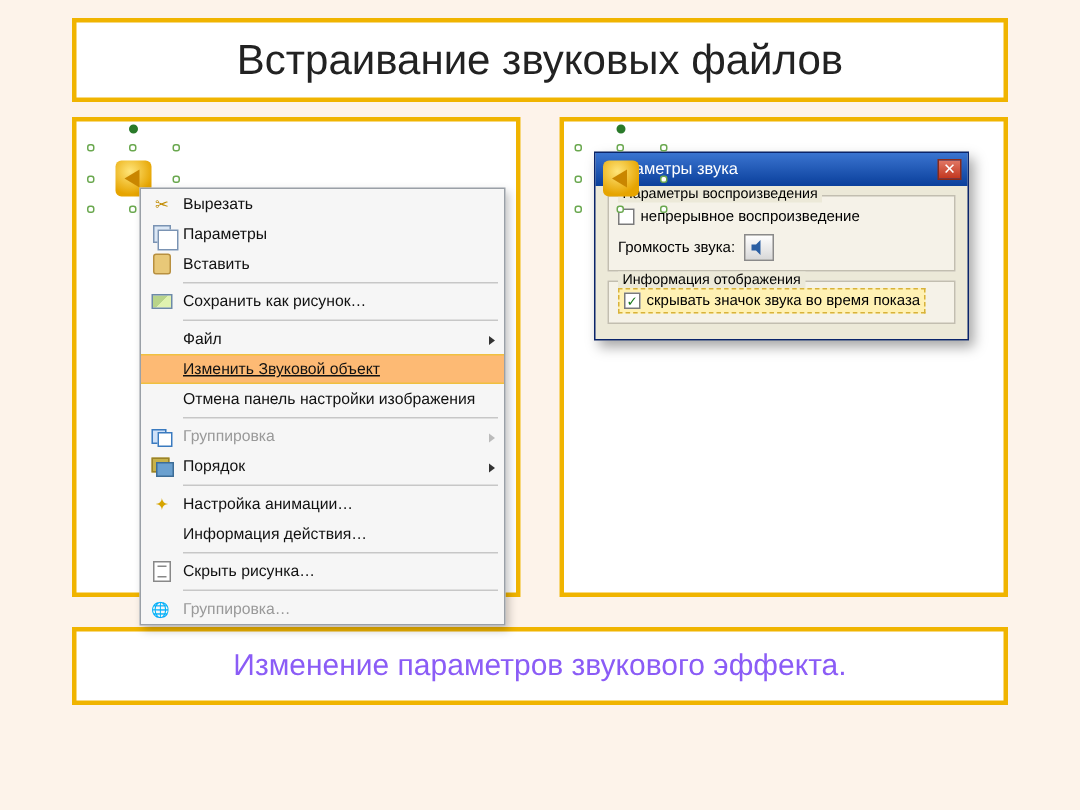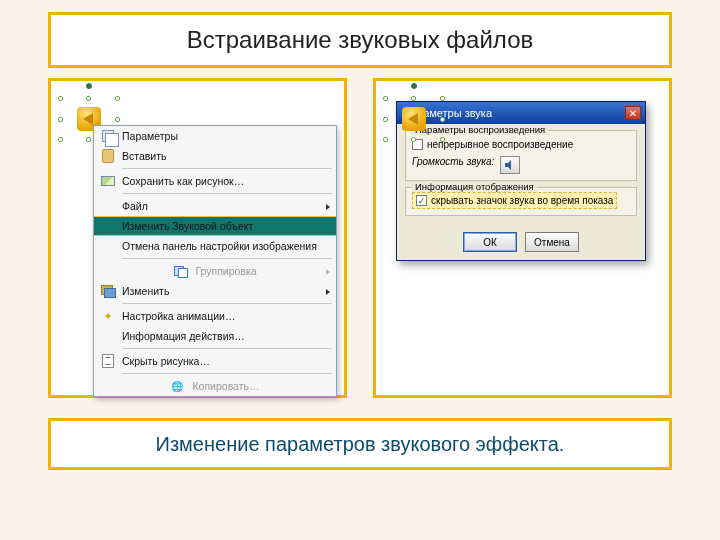--- a/index.html
+++ b/index.html
@@ -8,37 +8,37 @@
     background: #fdf3ea;
     font-family: Arial, sans-serif;
     overflow: hidden;
   }
   .title-box {
     margin: 12px 48px 10px 48px;
     height: 56px;
     border: 3px solid #f0b400;
     background: #fff;
     display: flex; align-items: center; justify-content: center;
-    font-size: 24px; color: #222;
+    font-size: 28px; color: #222;
   }
   .panels { display: flex; gap: 26px; padding: 0 48px; }
   .panel {
     flex: 1;
     height: 320px;
     background: #fff;
     border: 3px solid #f0b400;
     position: relative;
   }
   .caption-box {
     margin: 20px 48px 0 48px;
     border: 3px solid #f0b400;
     background: #fff;
     padding: 10px 20px;
     text-align: center;
-    font-size: 20px; color: #0c4a6e;
+    font-size: 20px; color: #8b5cf6;
     line-height: 1.3;
   }
 
   
   .speaker-obj {
     position: absolute; left: 10px; top: 18px;
     width: 56px; height: 40px;
   }
   .handle { position: absolute; width: 5px; height: 5px; border: 1px solid #6aa84f; background: #fff; border-radius: 2px; }
   .h-tl{top:-3px;left:-3px}.h-tc{top:-3px;left:25px}.h-tr{top:-3px;right:-3px}
@@ -69,22 +69,22 @@
     display:flex; align-items:center;
     height:20px; padding:0 6px 0 4px;
     border-top:1px solid transparent; border-bottom:1px solid transparent;
     position:relative;
   }
   .ctx-menu .sep { height:0; border-top:1px solid #c7c7c7; margin:2px 4px 2px 28px; }
   .ctx-menu .iconcell {
     width:20px; height:16px; display:flex;align-items:center;justify-content:center;
     margin-right:4px; flex-shrink:0;
   }
-  .ctx-menu .selected { background:#0f766e; border-top:1px solid #f0c040; border-bottom:1px solid #f0c040; }
-  .ctx-menu .disabled { color:#999;justify-content:center; }
+  .ctx-menu .selected { background:#fdba74; border-top:1px solid #f0c040; border-bottom:1px solid #f0c040;text-decoration:underline; }
+  .ctx-menu .disabled { color:#999; }
   .ctx-menu .sub::after {
     content:""; position:absolute; right:6px; top:7px;
     border-top:3px solid transparent; border-bottom:3px solid transparent;
     border-left:4px solid #333;
   }
   .ctx-menu .disabled.sub::after { border-left-color:#bbb; }
 
   .mi {font-size:10px;}
   .mi-scissors::before{content:"✂";color:#c08b00;font-size:11px}
   .mi-copy{width:12px;height:12px;border:1px solid #7a93b3;background:#dbe7f5;position:relative}
@@ -121,21 +121,21 @@
     background:linear-gradient(#e17764,#c2361e);
     border:1px solid #8a2a18; color:#fff;
     font-size:10px; display:flex;align-items:center;justify-content:center;
     font-family:Arial;
   }
   .dlg-body { padding:6px 8px 4px; }
   .grp { border:1px solid #c2beb0; padding:4px 6px 6px; margin-bottom:6px; position:relative; background:#f5f2e8;}
   .grp-cap { position:absolute; top:-7px; left:6px; background:#ece9d8; padding:0 3px; font-size:9.5px;}
   .chk { display:flex; align-items:flex-start; gap:4px; margin-top:4px; }
   .chk .box { width:11px;height:11px; border:1px solid #7a7a7a; background:#fff; display:flex;align-items:center;justify-content:center; font-size:9px; color:#1b7a1b;}
-  .vol-row { margin-top:6px; display:flex; align-items:flex-start; gap:6px;font-style:italic;}
+  .vol-row { margin-top:6px; display:flex; align-items:center; gap:6px;}
   .vol-btn { width:20px;height:18px; background:linear-gradient(#fefefe,#d8d8d8); border:1px solid #8a8a8a; display:flex;align-items:center;justify-content:center;}
   .grp .highlighted { background:#fff1b3; border:1px dashed #d8b23a; padding:2px 3px; display:inline-flex;}
   .info-line { margin-top:2px; font-size:9px; color:#333;}
   .dlg-btns { display:flex; justify-content:center; gap:8px; padding:6px 0 8px;}
   .dlg-btn { width:54px; height:20px; background:linear-gradient(#fefefe,#d9d9d9); border:1px solid #7a7a7a; font-size:10px;}
   .dlg-btn.primary { border:1px solid #2c5ea8; box-shadow:0 0 0 1px #7fa9e6 inset;}
 
   .speaker-obj-r { position:absolute; right:16px; bottom:44px; width:56px; height:40px; }
   .speaker-obj-r .rot{left:25px}
 </style>
@@ -160,20 +160,26 @@
       <span class="handle h-bc"></span>
       <span class="handle h-br"></span>
       <div class="speaker-body">
         <div class="speaker-cone"></div>
       </div>
     </div>
 
     <div class="ctx-menu">
       <div class="row">
         <span class="iconcell">
+            <span class="mi mi-scissors"></span>
+          </span>
+        <span>Вырезать</span>
+      </div>
+      <div class="row">
+        <span class="iconcell">
             <span class="mi mi-copy"></span>
           </span>
         <span>Параметры</span>
       </div>
       <div class="row">
         <span class="iconcell">
             <span class="mi mi-paste"></span>
           </span>
         <span>Вставить</span>
       </div>
@@ -201,21 +207,21 @@
       <div class="row sub disabled">
         <span class="iconcell">
             <span class="mi mi-group" style="position:relative"></span>
           </span>
         <span>Группировка</span>
       </div>
       <div class="row sub">
         <span class="iconcell">
             <span class="mi mi-order" style="position:relative"></span>
           </span>
-        <span>Изменить</span>
+        <span>Порядок</span>
       </div>
       <div class="sep"></div>
       <div class="row">
         <span class="iconcell">
             <span class="mi mi-star"></span>
           </span>
         <span>Настройка анимации…</span>
       </div>
       <div class="row">
         <span class="iconcell"></span>
@@ -226,21 +232,21 @@
         <span class="iconcell">
             <span class="mi mi-format"></span>
           </span>
         <span>Скрыть рисунка…</span>
       </div>
       <div class="sep"></div>
       <div class="row disabled">
         <span class="iconcell">
             <span class="mi mi-link"></span>
           </span>
-        <span>Копировать…</span>
+        <span>Группировка…</span>
       </div>
     </div>
   </div>
 
   <div class="panel">
 
     <div class="dlg">
       <div class="dlg-title">
         <span>Параметры звука</span>
         <span class="x">✕</span>
@@ -268,24 +274,20 @@
           <span class="highlighted">
             <label class="chk" style="margin-top:0">
               <span class="box">✓</span>
               <span>скрывать значок звука во время показа</span>
             </label>
           </span>
         </div>
 
 
       </div>
-      <div class="dlg-btns">
-        <button class="dlg-btn primary">ОК</button>
-        <button class="dlg-btn">Отмена</button>
-      </div>
     </div>
 
     <div class="speaker-obj speaker-obj-r">
       <span class="rot"></span>
       <span class="handle h-tl"></span>
       <span class="handle h-tc"></span>
       <span class="handle h-tr"></span>
       <span class="handle h-ml"></span>
       <span class="handle h-mr"></span>
       <span class="handle h-bl"></span>

